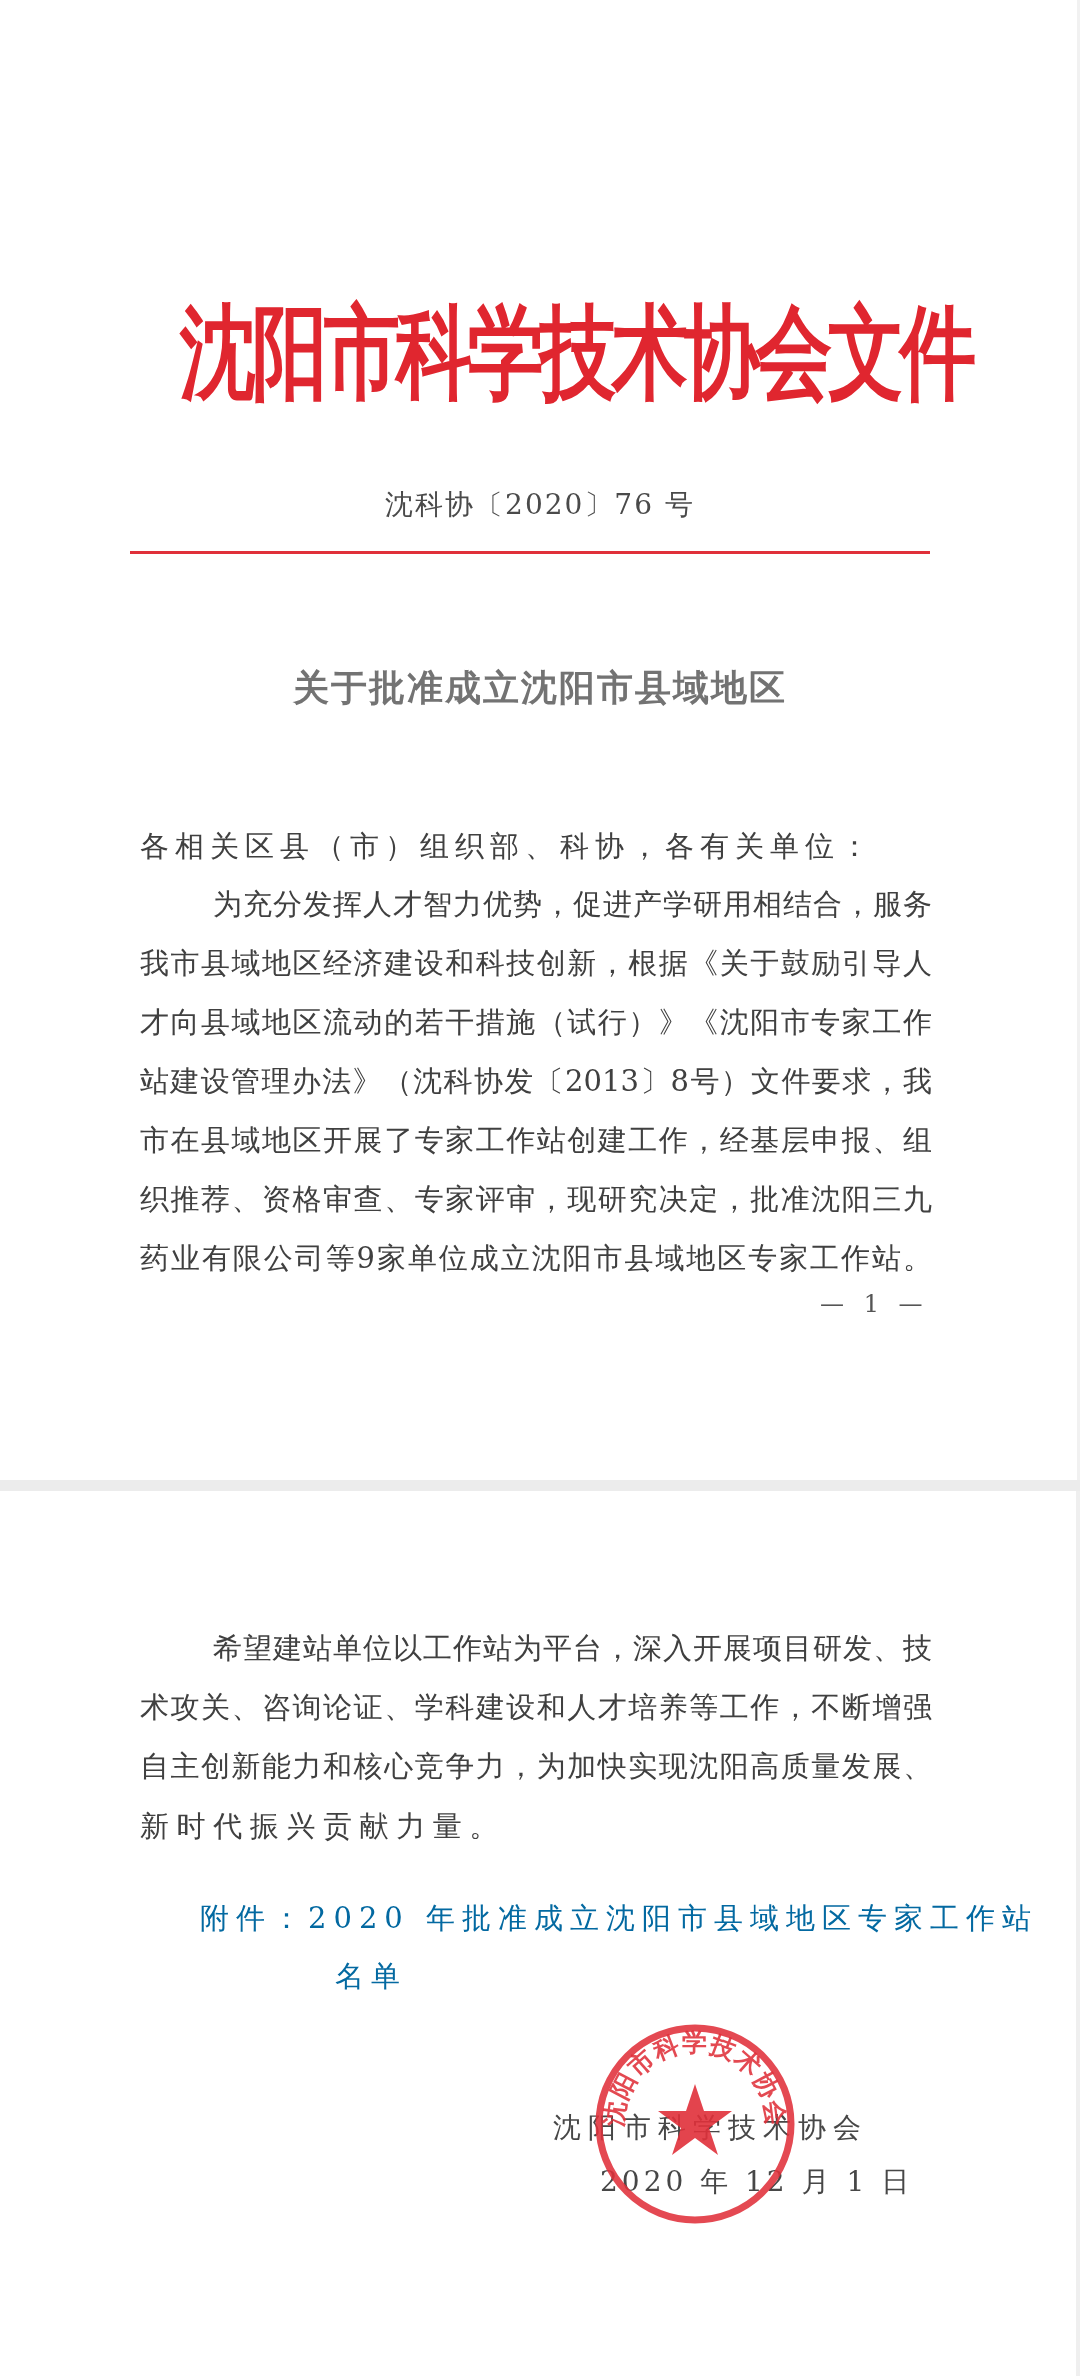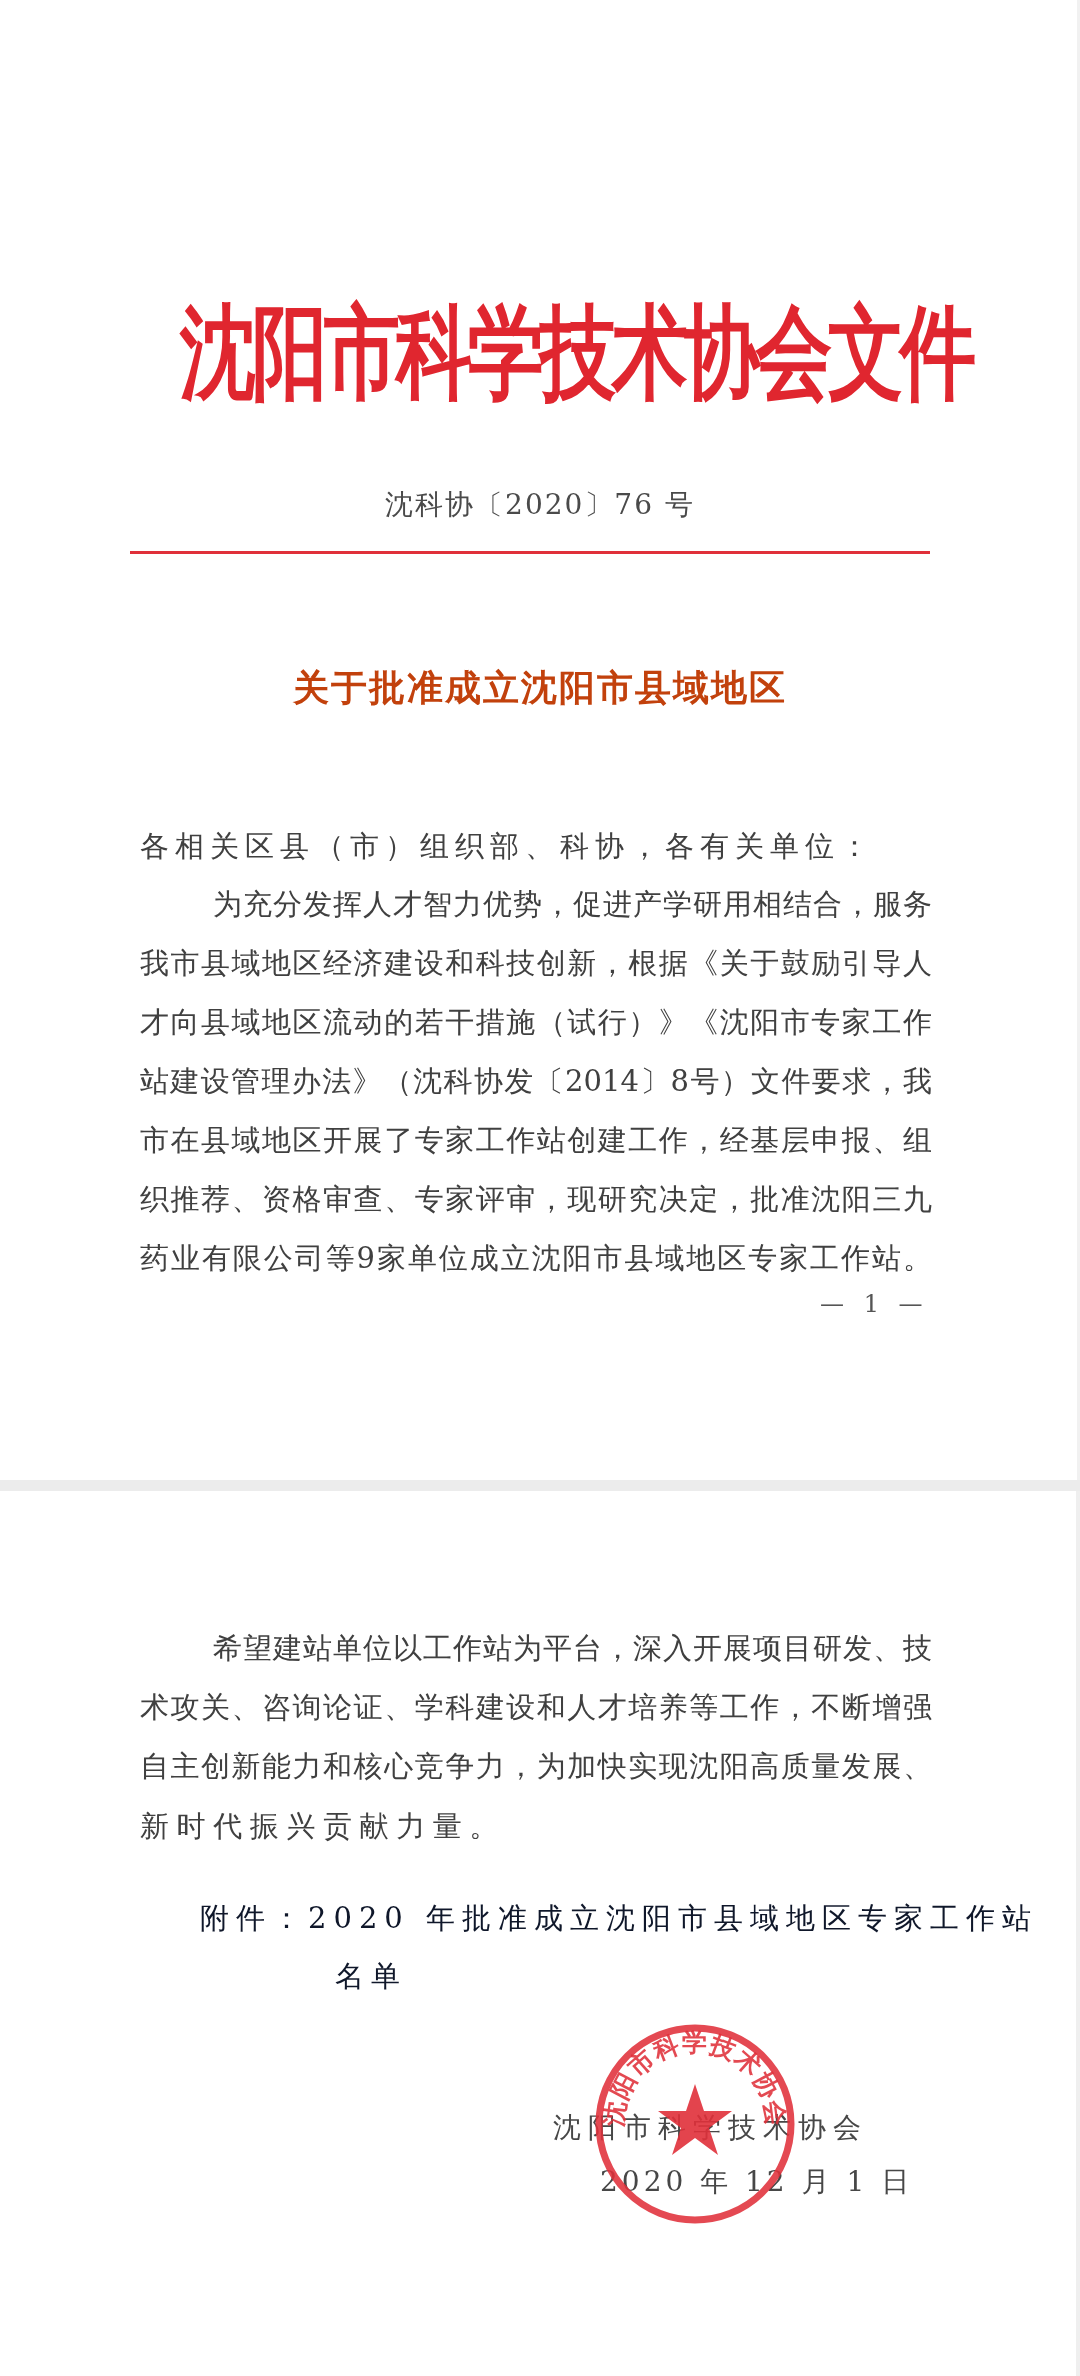--- a/index.html
+++ b/index.html
@@ -27,41 +27,41 @@
   .doc-number {
     position: absolute; left: 0; width: 1080px; top: 486px; text-align: center;
     font-size: 28px; color: #4a4a4a; letter-spacing: 2px;
   }
   .red-rule {
     position: absolute; left: 130px; top: 551px; width: 800px; height: 3px;
     background: #e0303a;
   }
   .title {
     position: absolute; left: 0; width: 1080px; text-align: center;
-    font-weight: bold; font-size: 36px; color: #c2410c; letter-spacing: 2px;
+    font-weight: bold; font-size: 36px; color: #737373; letter-spacing: 2px;
   }
   .title-1 { top: 664px; }
   .title-2 { top: 724px; }
 
   .line {
     position: absolute; left: 140px; width: 792px; height: 40px;
     font-size: 29px; line-height: 40px; color: #404040;
     white-space: nowrap;
     display: flex; justify-content: space-between;
   }
   .line.last { justify-content: flex-start; gap: 7.6px; }
   .line.indent { left: 213px; width: 719px; }
 
   .page-num {
     position: absolute; left: 820px; top: 1290px; font-size: 24px; color: #555;
     letter-spacing: 6px;
   }
 
   .attach {
-    position: absolute; left: 200px; width: 732px; font-size: 29px; line-height: 40px; color: #0f172a;
+    position: absolute; left: 200px; width: 732px; font-size: 29px; line-height: 40px; color: #0369a1;
     white-space: nowrap; letter-spacing: 7px;
   }
   .attach-2 { left: 295px; margin-left: 40px; }
 
   .seal {
     position: absolute; left: 593px; top: 2022px; width: 204px; height: 204px;
   }
   .sign {
     position: absolute; font-size: 28px; line-height: 40px; color: #474747; white-space: nowrap;
     letter-spacing: 7px;
@@ -205,21 +205,21 @@
       <span>理</span>
       <span>办</span>
       <span>法</span>
       <span>》</span>
       <span>（</span>
       <span>沈</span>
       <span>科</span>
       <span>协</span>
       <span>发</span>
       <span>〔</span>
-      <span>2014</span>
+      <span>2013</span>
       <span>〕</span>
       <span>8</span>
       <span>号</span>
       <span>）</span>
       <span>文</span>
       <span>件</span>
       <span>要</span>
       <span>求</span>
       <span>，</span>
       <span>我</span>

